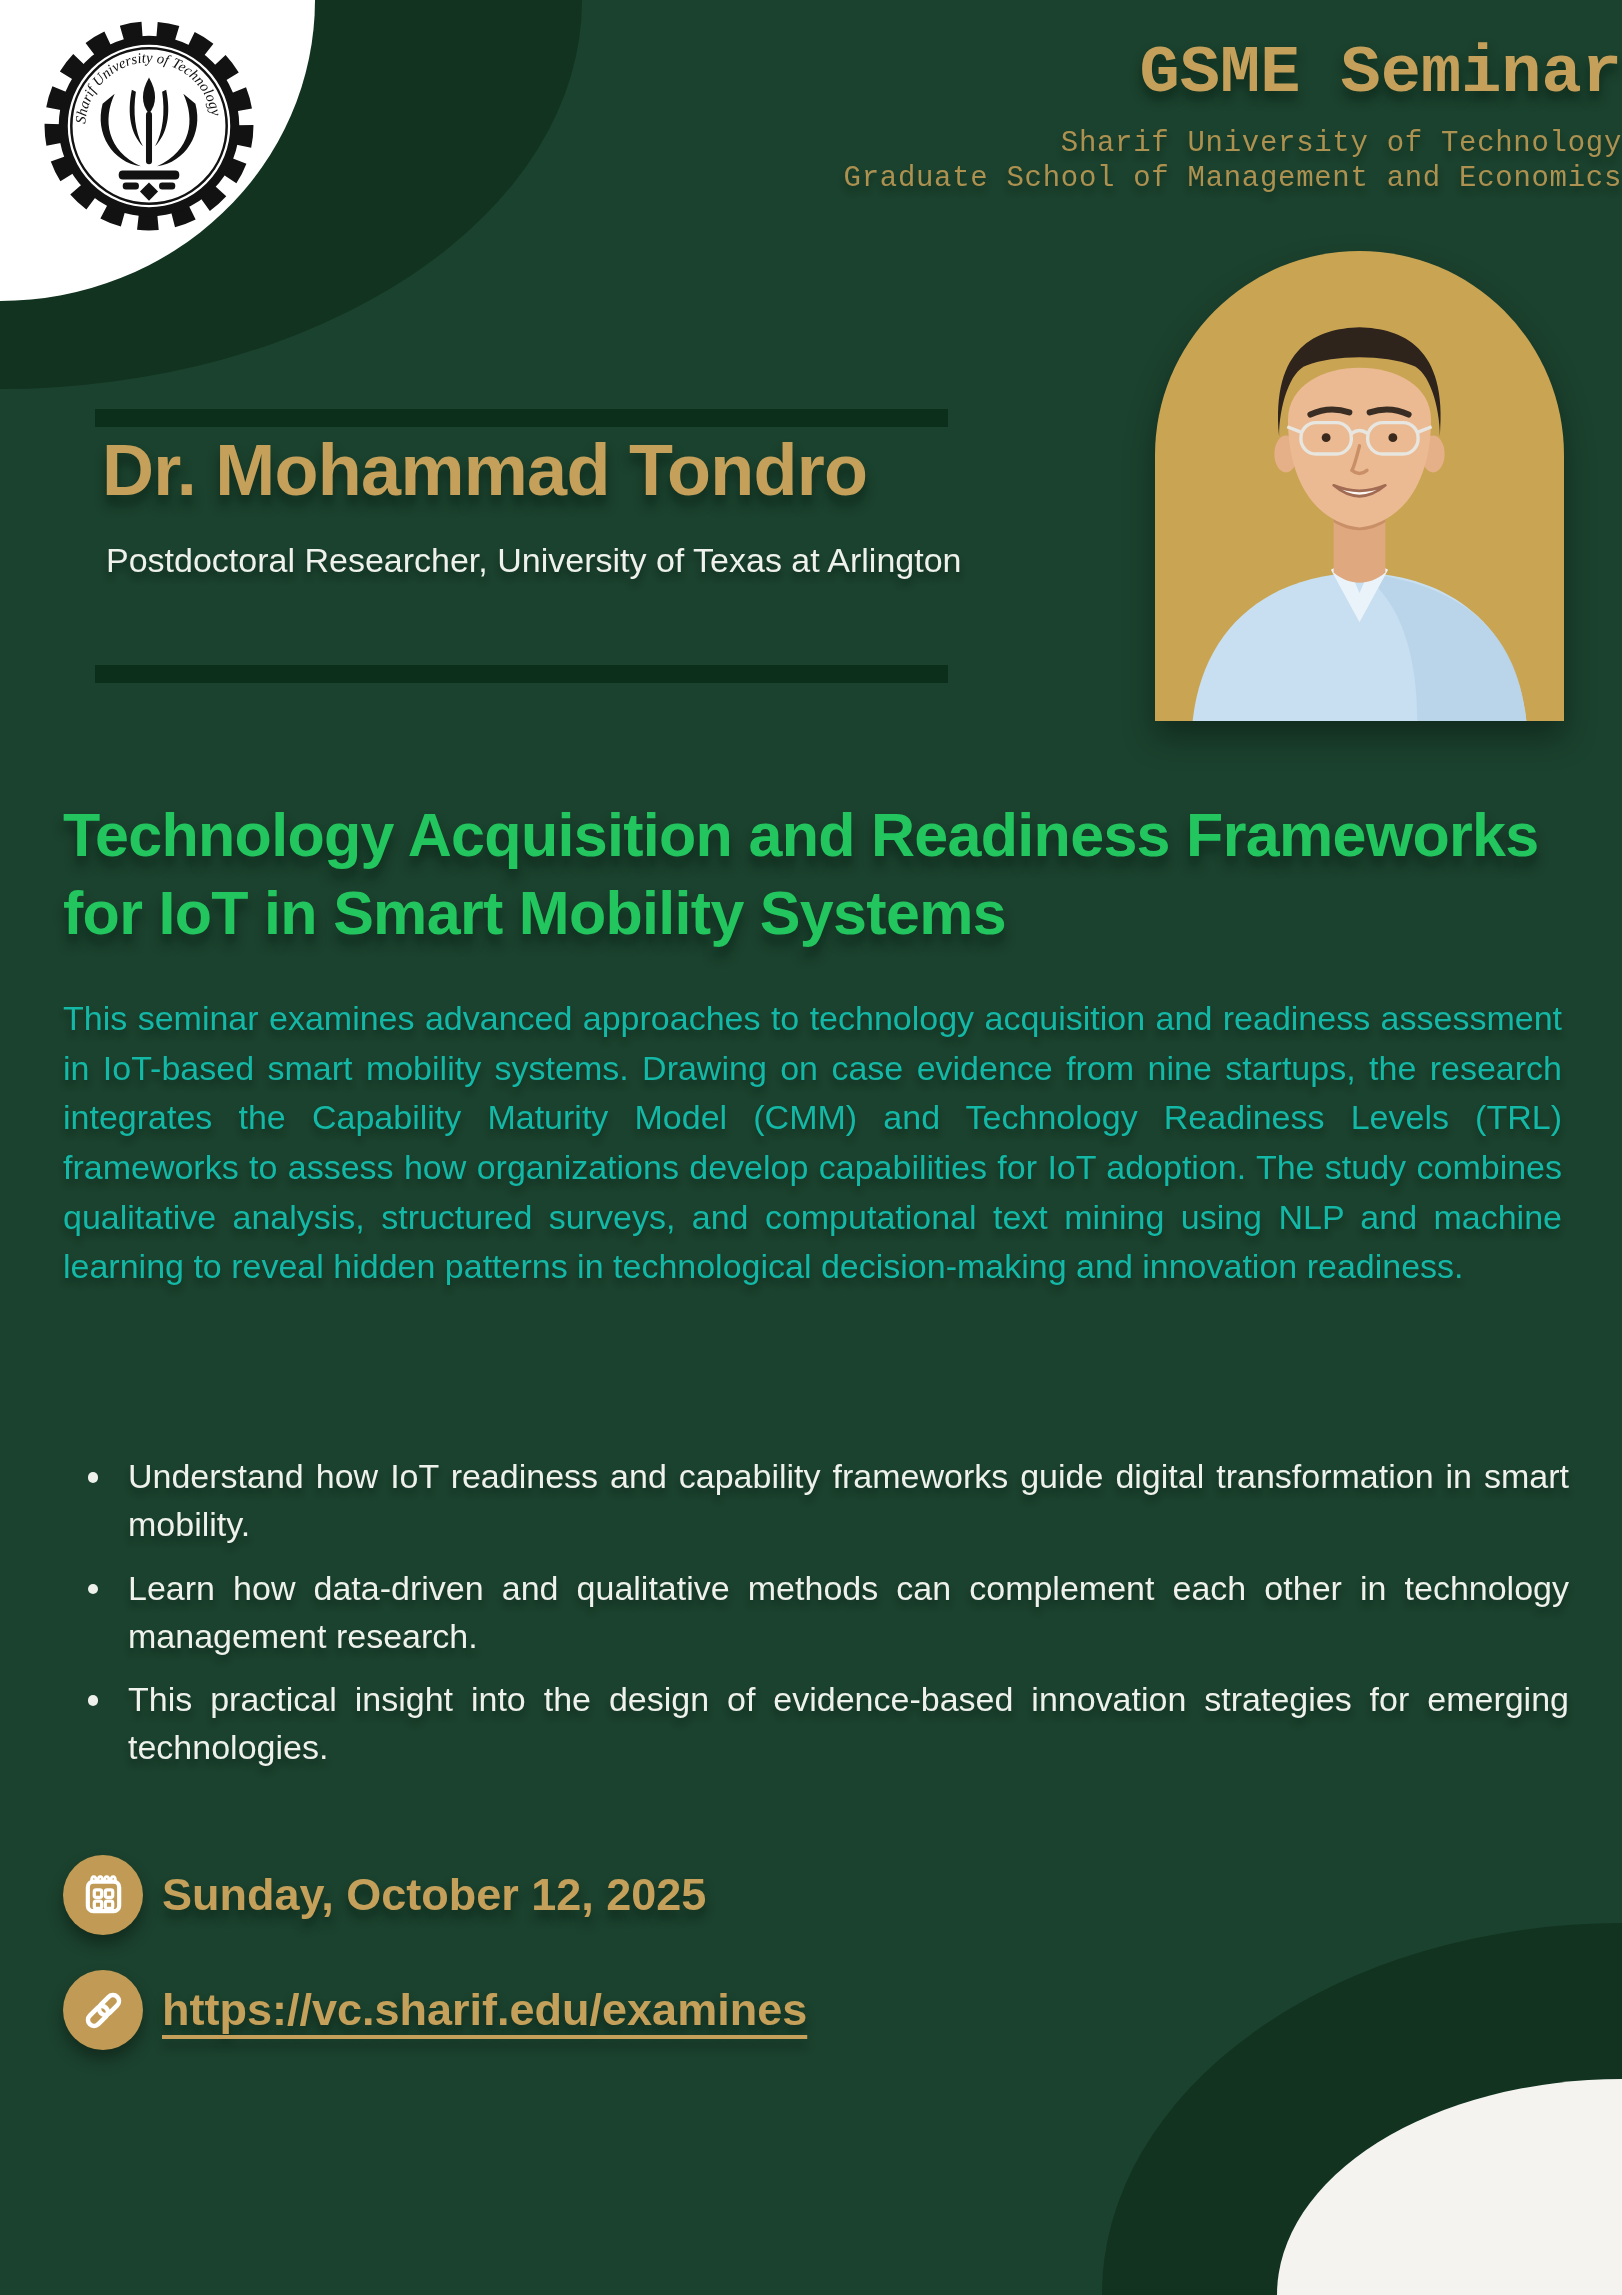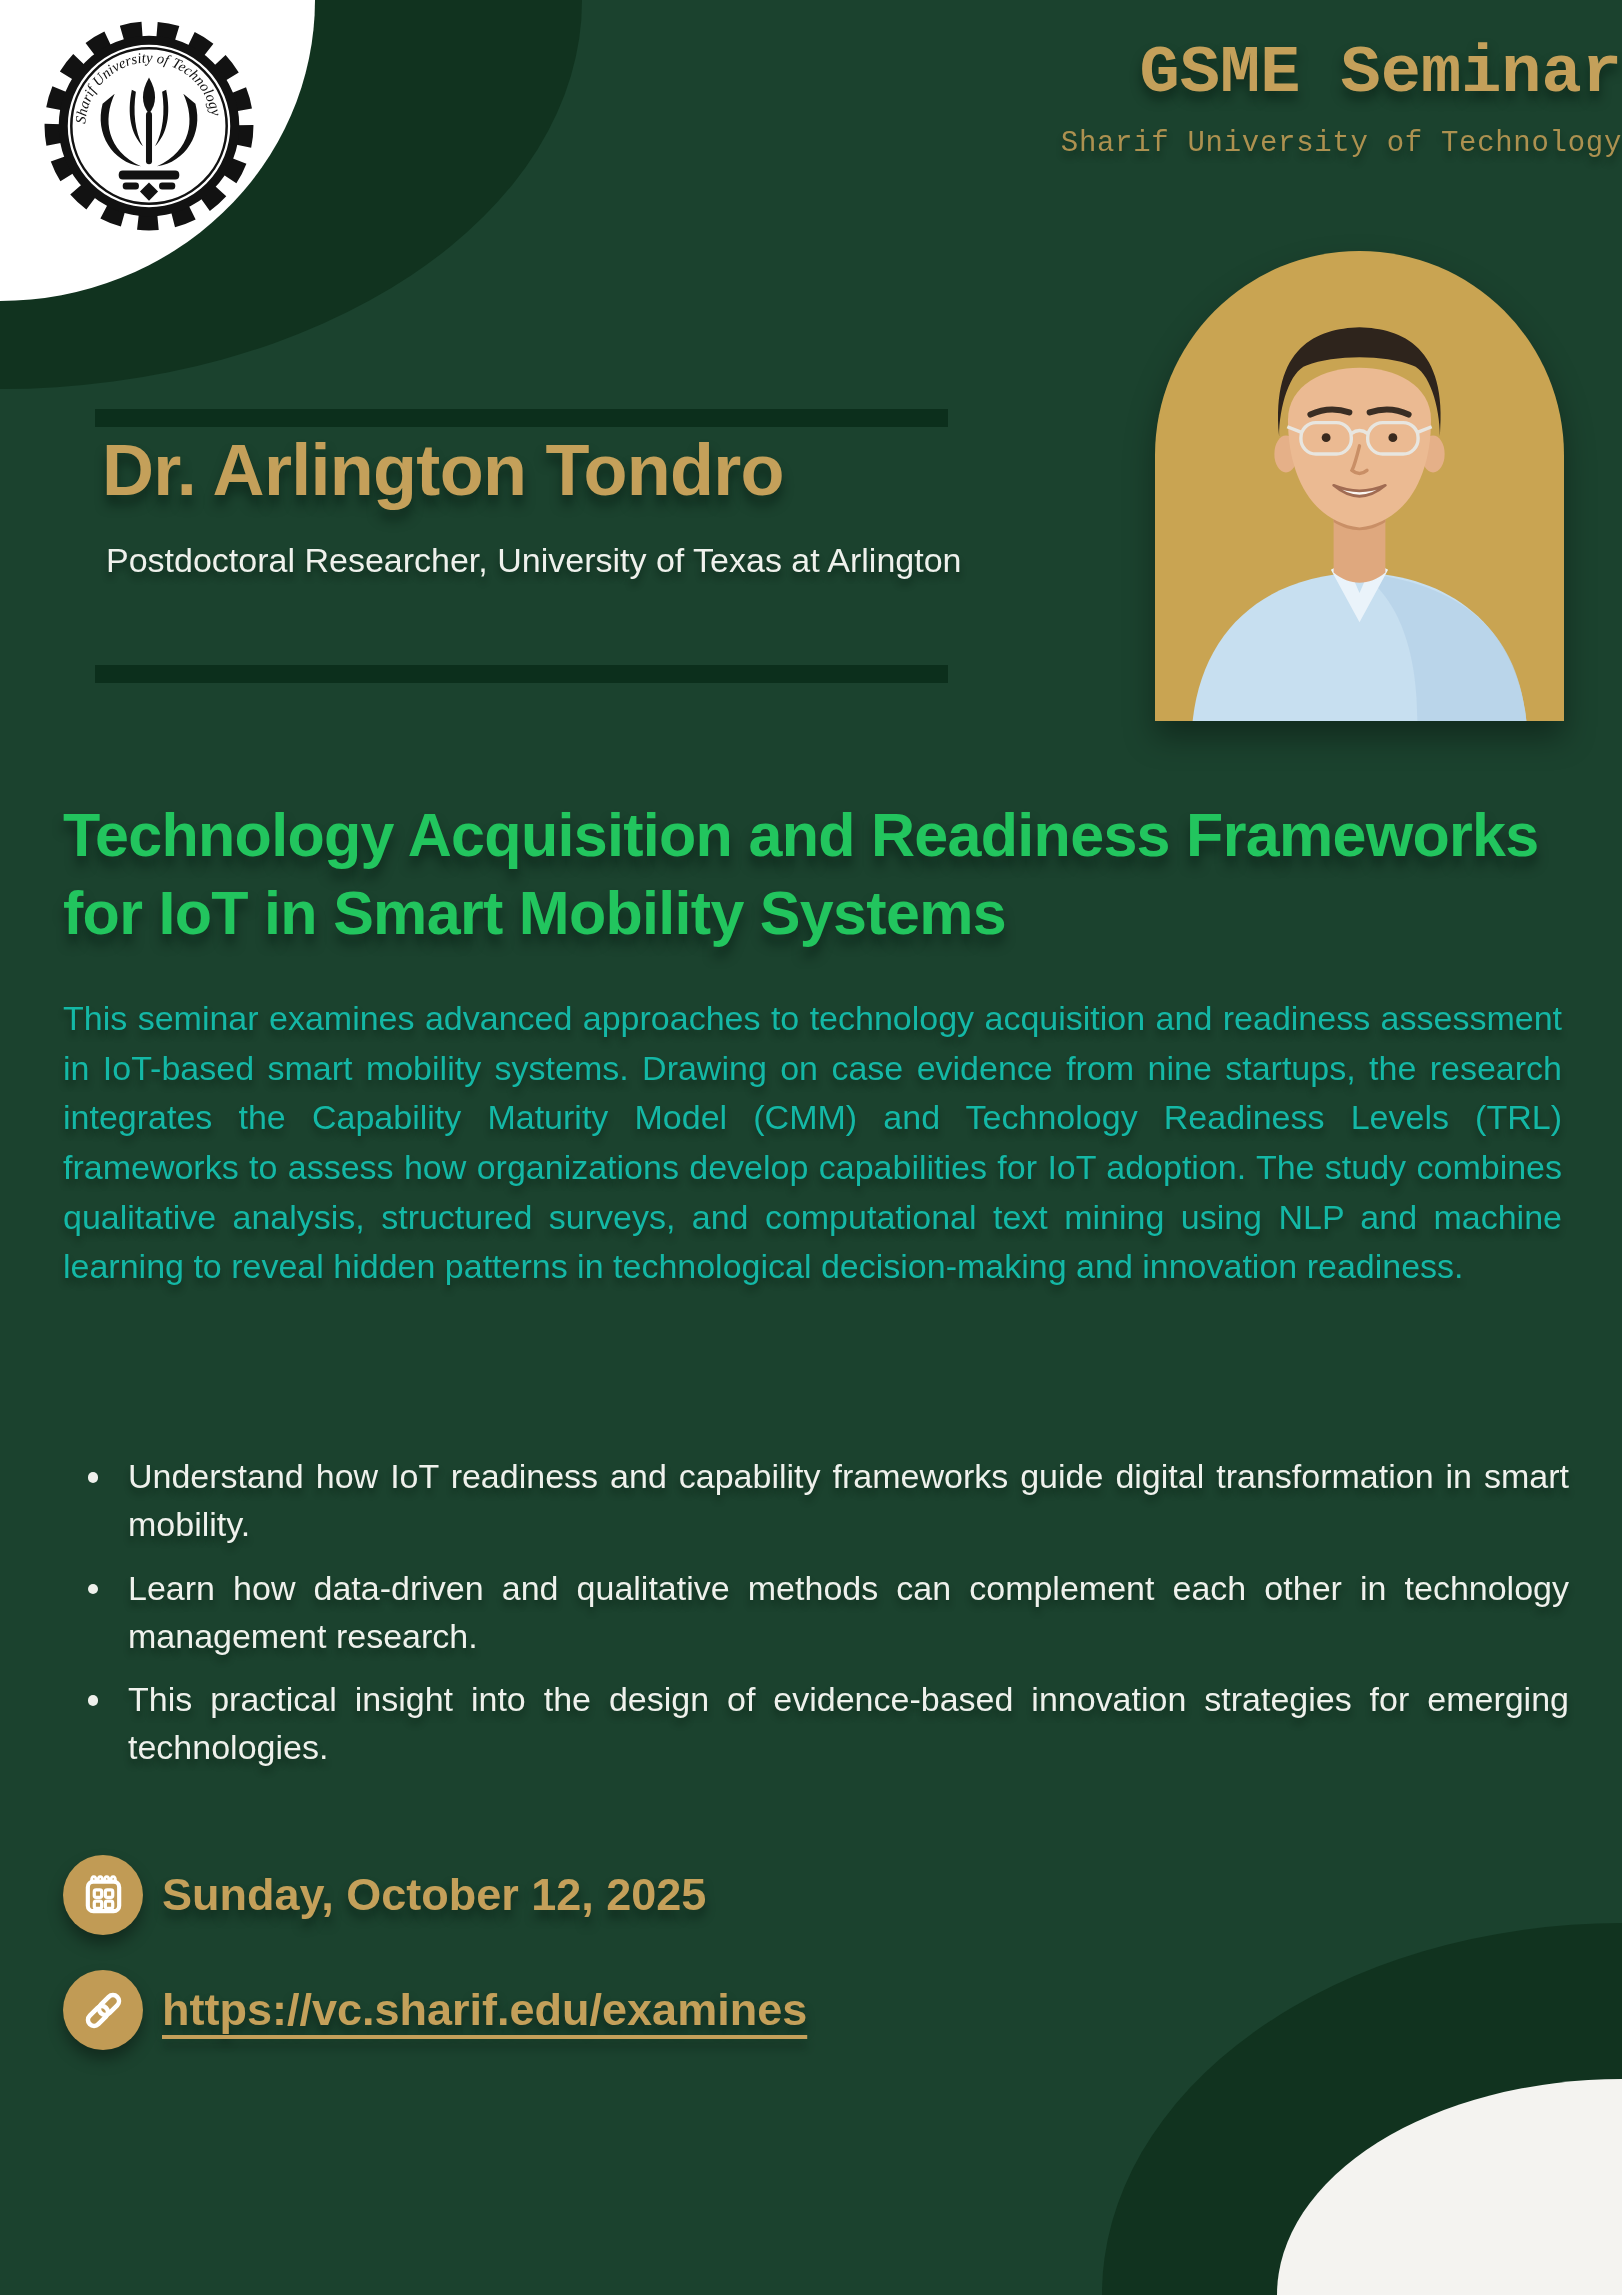--- a/index.html
+++ b/index.html
@@ -91,20 +91,21 @@
         <rect x="84" y="166" width="16" height="7" rx="3"></rect>
         <rect x="120" y="166" width="16" height="7" rx="3"></rect>
       </g>
     </svg>
   </div>
 
   <div class="header">
     <div class="header-title">GSME Seminar</div>
     <div class="header-sub">
       <div>Sharif University of Technology</div>
+      <div>Graduate School of Management and Economics</div>
     </div>
   </div>
 
   <div class="photo-arch">
     <svg viewBox="0 0 600 690" preserveAspectRatio="xMidYMax meet">
 
       <path d="M55,690 C70,552 165,476 300,472 C435,476 530,552 545,690 Z" fill="#C7DFF0"></path>
       <path d="M300,472 C345,500 385,565 385,690 L545,690 C533,558 450,488 300,472 Z" fill="#B5D2E8" opacity="0.75"></path>
       <path d="M258,468 L300,545 L342,468 L320,456 L300,502 L280,456 Z" fill="#EAF3FA"></path>
 
@@ -131,21 +132,21 @@
       <circle cx="251" cy="274" r="6.5" fill="#3A2A1E"></circle>
       <circle cx="349" cy="274" r="6.5" fill="#3A2A1E"></circle>
 
       <path d="M300,286 q-7,28 -11,36 q11,9 22,0" stroke="#C98F66" stroke-width="5" fill="none" stroke-linecap="round"></path>
 
       <path d="M262,344 Q300,376 338,344 Q300,360 262,344 Z" fill="#FBF7F2" stroke="#A06B52" stroke-width="4" stroke-linejoin="round"></path>
     </svg>
   </div>
 
   <div class="divider top"></div>
-  <div class="speaker-name">Dr. Arlington Tondro</div>
+  <div class="speaker-name">Dr. Mohammad Tondro</div>
   <div class="speaker-affiliation">Postdoctoral Researcher, University of Texas at Arlington</div>
   <div class="divider bottom"></div>
 
   <div class="talk-title">Technology Acquisition and Readiness Frameworks for IoT in Smart Mobility Systems</div>
   <div class="talk-abstract">This seminar examines advanced approaches to technology acquisition and readiness assessment in IoT-based smart mobility systems. Drawing on case evidence from nine startups, the research integrates the Capability Maturity Model (CMM) and Technology Readiness Levels (TRL) frameworks to assess how organizations develop capabilities for IoT adoption. The study combines qualitative analysis, structured surveys, and computational text mining using NLP and machine learning to reveal hidden patterns in technological decision-making and innovation readiness.</div>
 
   <div class="why-attend">
     <ul class="why-list">
       <li>Understand how IoT readiness and capability frameworks guide digital transformation in smart mobility.</li>
       <li>Learn how data-driven and qualitative methods can complement each other in technology management research.</li>

